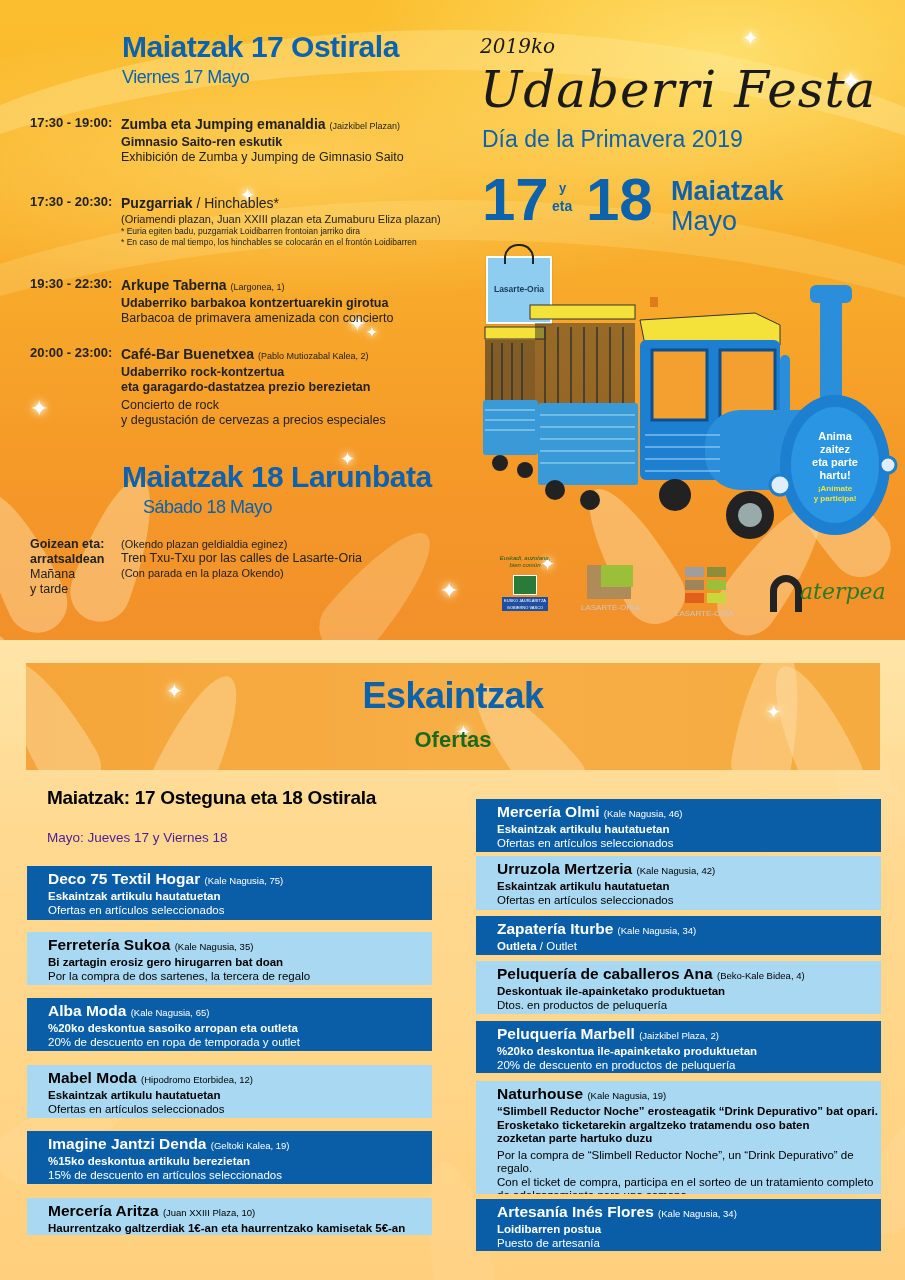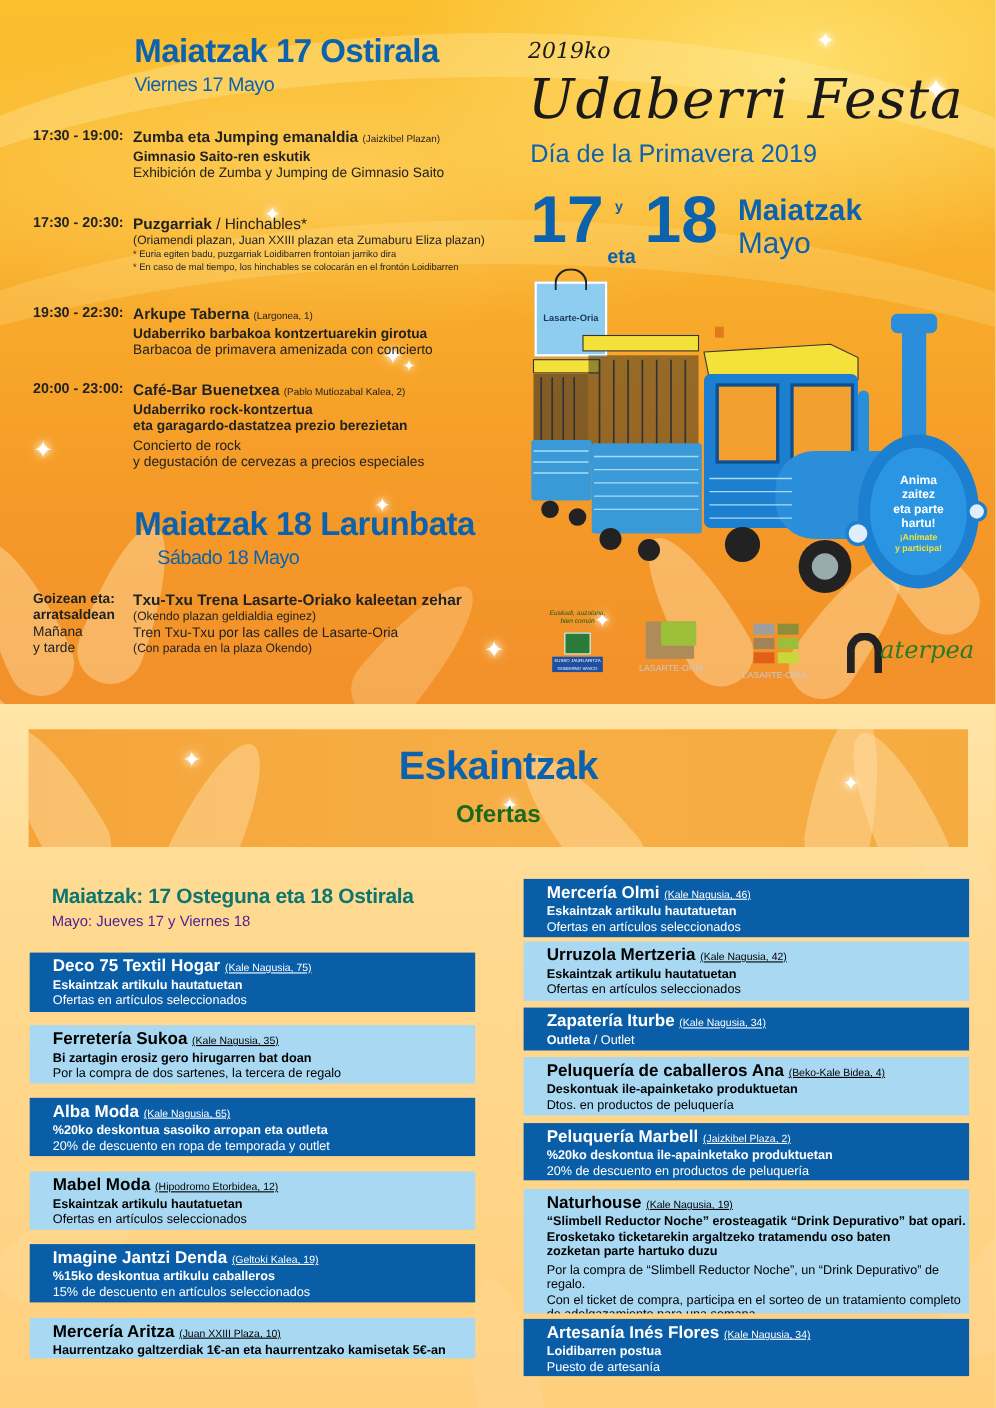--- a/index.html
+++ b/index.html
@@ -34,27 +34,27 @@
   .bag .handle{position:absolute;left:16px;top:-14px;width:26px;height:18px;border:2px solid #222;border-bottom:none;border-radius:14px 14px 0 0;}
   .bag .lbl{position:absolute;left:0;right:0;top:26px;text-align:center;font-weight:bold;font-size:8.5px;color:#1a3a5a;}
   .train{position:absolute;left:480px;top:285px;width:420px;height:260px;}
   .logos{position:absolute;left:495px;top:555px;width:400px;height:80px;}
   .pale{position:absolute;left:0;top:640px;width:905px;height:640px;
     background:linear-gradient(180deg,#ffe5a8 0%,#ffd990 30%,#ffd68a 60%,#ffcf7c 100%);}
   .banner{position:absolute;left:26px;top:663px;width:854px;height:107px;overflow:hidden;
     background:linear-gradient(90deg,#f5a53a 0%,#f7ae45 50%,#f6ab40 100%);}
   .banner-title{position:absolute;left:0;right:0;top:12px;text-align:center;font-weight:bold;font-size:36px;color:#0d62ad;letter-spacing:-0.5px;}
   .banner-sub{position:absolute;left:0;right:0;top:64px;text-align:center;font-weight:bold;font-size:22px;color:#1a6a1e;}
-  .offers-h{position:absolute;left:47px;top:805px;font-weight:bold;font-size:19px;color:#0f766e;letter-spacing:-0.3px;}
+  .offers-h{position:absolute;left:47px;top:787px;font-weight:bold;font-size:19px;color:#000000;letter-spacing:-0.3px;}
   .offers-s{position:absolute;left:47px;top:830px;font-size:13.5px;color:#4c1d95;}
   .box{position:absolute;box-sizing:border-box;padding:4px 0 0 21px;color:#fff;overflow:hidden;}
   .box.dark{background:#0a5ea8;color:#fff;}
   .box.light{background:#a8d8f2;color:#000000;}
   .box .name{font-weight:bold;font-size:15.5px;line-height:18px;}
-  .box .addr{font-size:9.5px;font-weight:normal;text-decoration:underline;}
+  .box .addr{font-size:9.5px;font-weight:normal;}
   .box .eu{font-weight:bold;font-size:11.5px;line-height:13.5px;}
   .box .es{font-size:11.5px;line-height:13.5px;}
   .box .gap{height:3px;}
   .L{left:27px;width:405px;}
   .R{left:476px;width:405px;}
 </style>
 </head>
 <body>
 
 <div class="top">
@@ -126,35 +126,34 @@
   <div class="h-day blue h-sub" style="left:122px;top:497px;font-weight:normal;font-size:18px;margin-left:21px;">Sábado 18 Mayo</div>
 
   <div class="ev" style="top:537px;">
     <div class="time" style="font-size:12.5px;line-height:15px;width:110px;">
       <div>Goizean eta:</div>
       <div>arratsaldean</div>
       <div style="font-weight:normal;">Mañana</div>
       <div style="font-weight:normal;">y tarde</div>
     </div>
     <div class="body">
-      <div class="title" style="line-height:17px;">Txu-Txu Trena Lasarte-Oriako kaleetan zehar</div>
       <div class="paren">(Okendo plazan geldialdia eginez)</div>
       <div class="n">Tren Txu-Txu por las calles de Lasarte-Oria</div>
       <div class="paren">(Con parada en la plaza Okendo)</div>
     </div>
   </div>
 
   <div class="fest-year">2019ko</div>
   <div class="fest-title">Udaberri Festa</div>
   <div class="fest-sub">Día de la Primavera 2019</div>
 
   <div class="dates">
     <div class="bignum" style="left:2px;">17</div>
     <div class="ymid" style="left:79px;top:12px;font-size:13px;">y</div>
-    <div class="ymid" style="left:72px;top:30px;font-size:18px;margin-top:25px;">eta</div>
+    <div class="ymid" style="left:72px;top:30px;font-size:14px;">eta</div>
     <div class="bignum" style="left:106px;">18</div>
     <div class="ymid" style="left:191px;top:8px;font-size:27px;">Maiatzak</div>
     <div style="position:absolute;left:191px;top:38px;font-size:27px;">Mayo</div>
   </div>
 
   <div class="bag">
     <div class="handle"></div>
     <div class="lbl">Lasarte-Oria</div>
   </div>
 
@@ -292,21 +291,21 @@
   <div class="eu">%20ko deskontua sasoiko arropan eta outleta</div>
   <div class="es">20% de descuento en ropa de temporada y outlet</div>
 </div>
 <div class="box light L" style="top:1065px;height:53px;">
   <div class="name"><span>Mabel Moda</span> <span class="addr">(Hipodromo Etorbidea, 12)</span></div>
   <div class="eu">Eskaintzak artikulu hautatuetan</div>
   <div class="es">Ofertas en artículos seleccionados</div>
 </div>
 <div class="box dark L" style="top:1131px;height:53px;">
   <div class="name"><span>Imagine Jantzi Denda</span> <span class="addr">(Geltoki Kalea, 19)</span></div>
-  <div class="eu">%15ko deskontua artikulu caballeros</div>
+  <div class="eu">%15ko deskontua artikulu berezietan</div>
   <div class="es">15% de descuento en artículos seleccionados</div>
 </div>
 <div class="box light L" style="top:1198px;height:37px;">
   <div class="name"><span>Mercería Aritza</span> <span class="addr">(Juan XXIII Plaza, 10)</span></div>
   <div class="eu">Haurrentzako galtzerdiak 1€-an eta haurrentzako kamisetak 5€-an</div>
   <div class="es">Calcetines de niñ@s a 1€ y camisetas de niñ@s a 5€</div>
 </div>
 
 <div class="box dark R" style="top:799px;height:53px;">
   <div class="name"><span>Mercería Olmi</span> <span class="addr">(Kale Nagusia, 46)</span></div>

